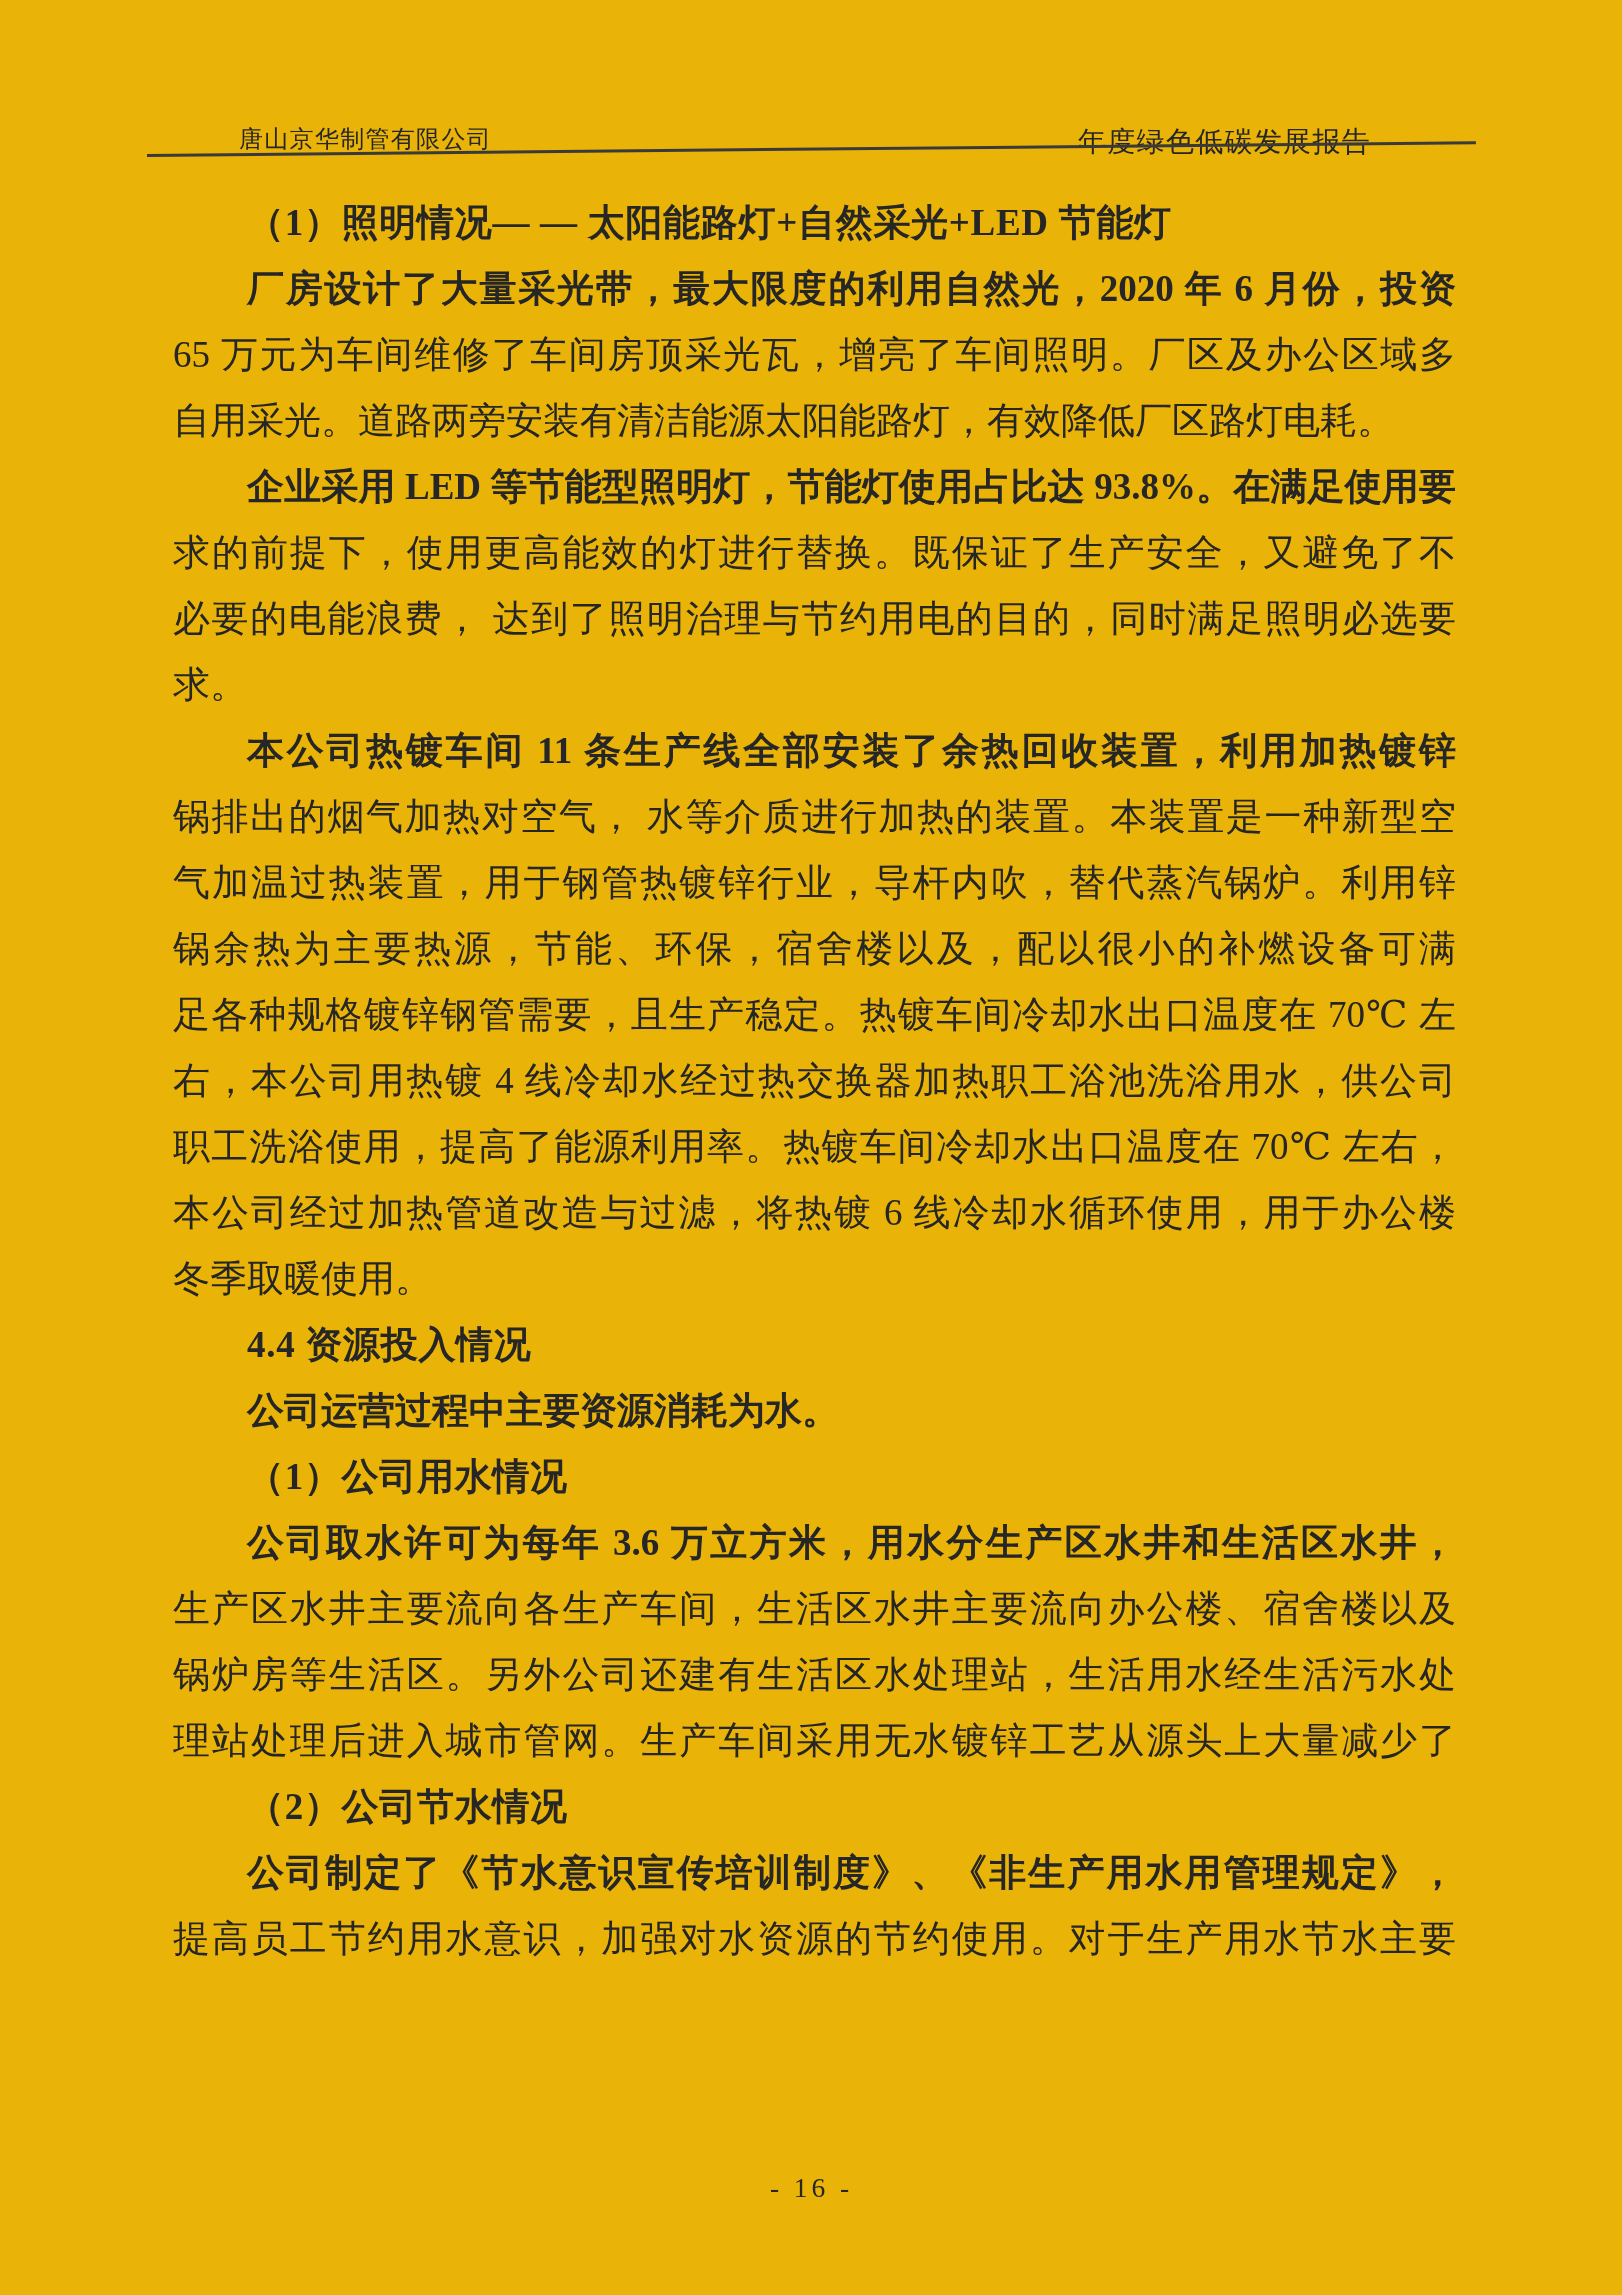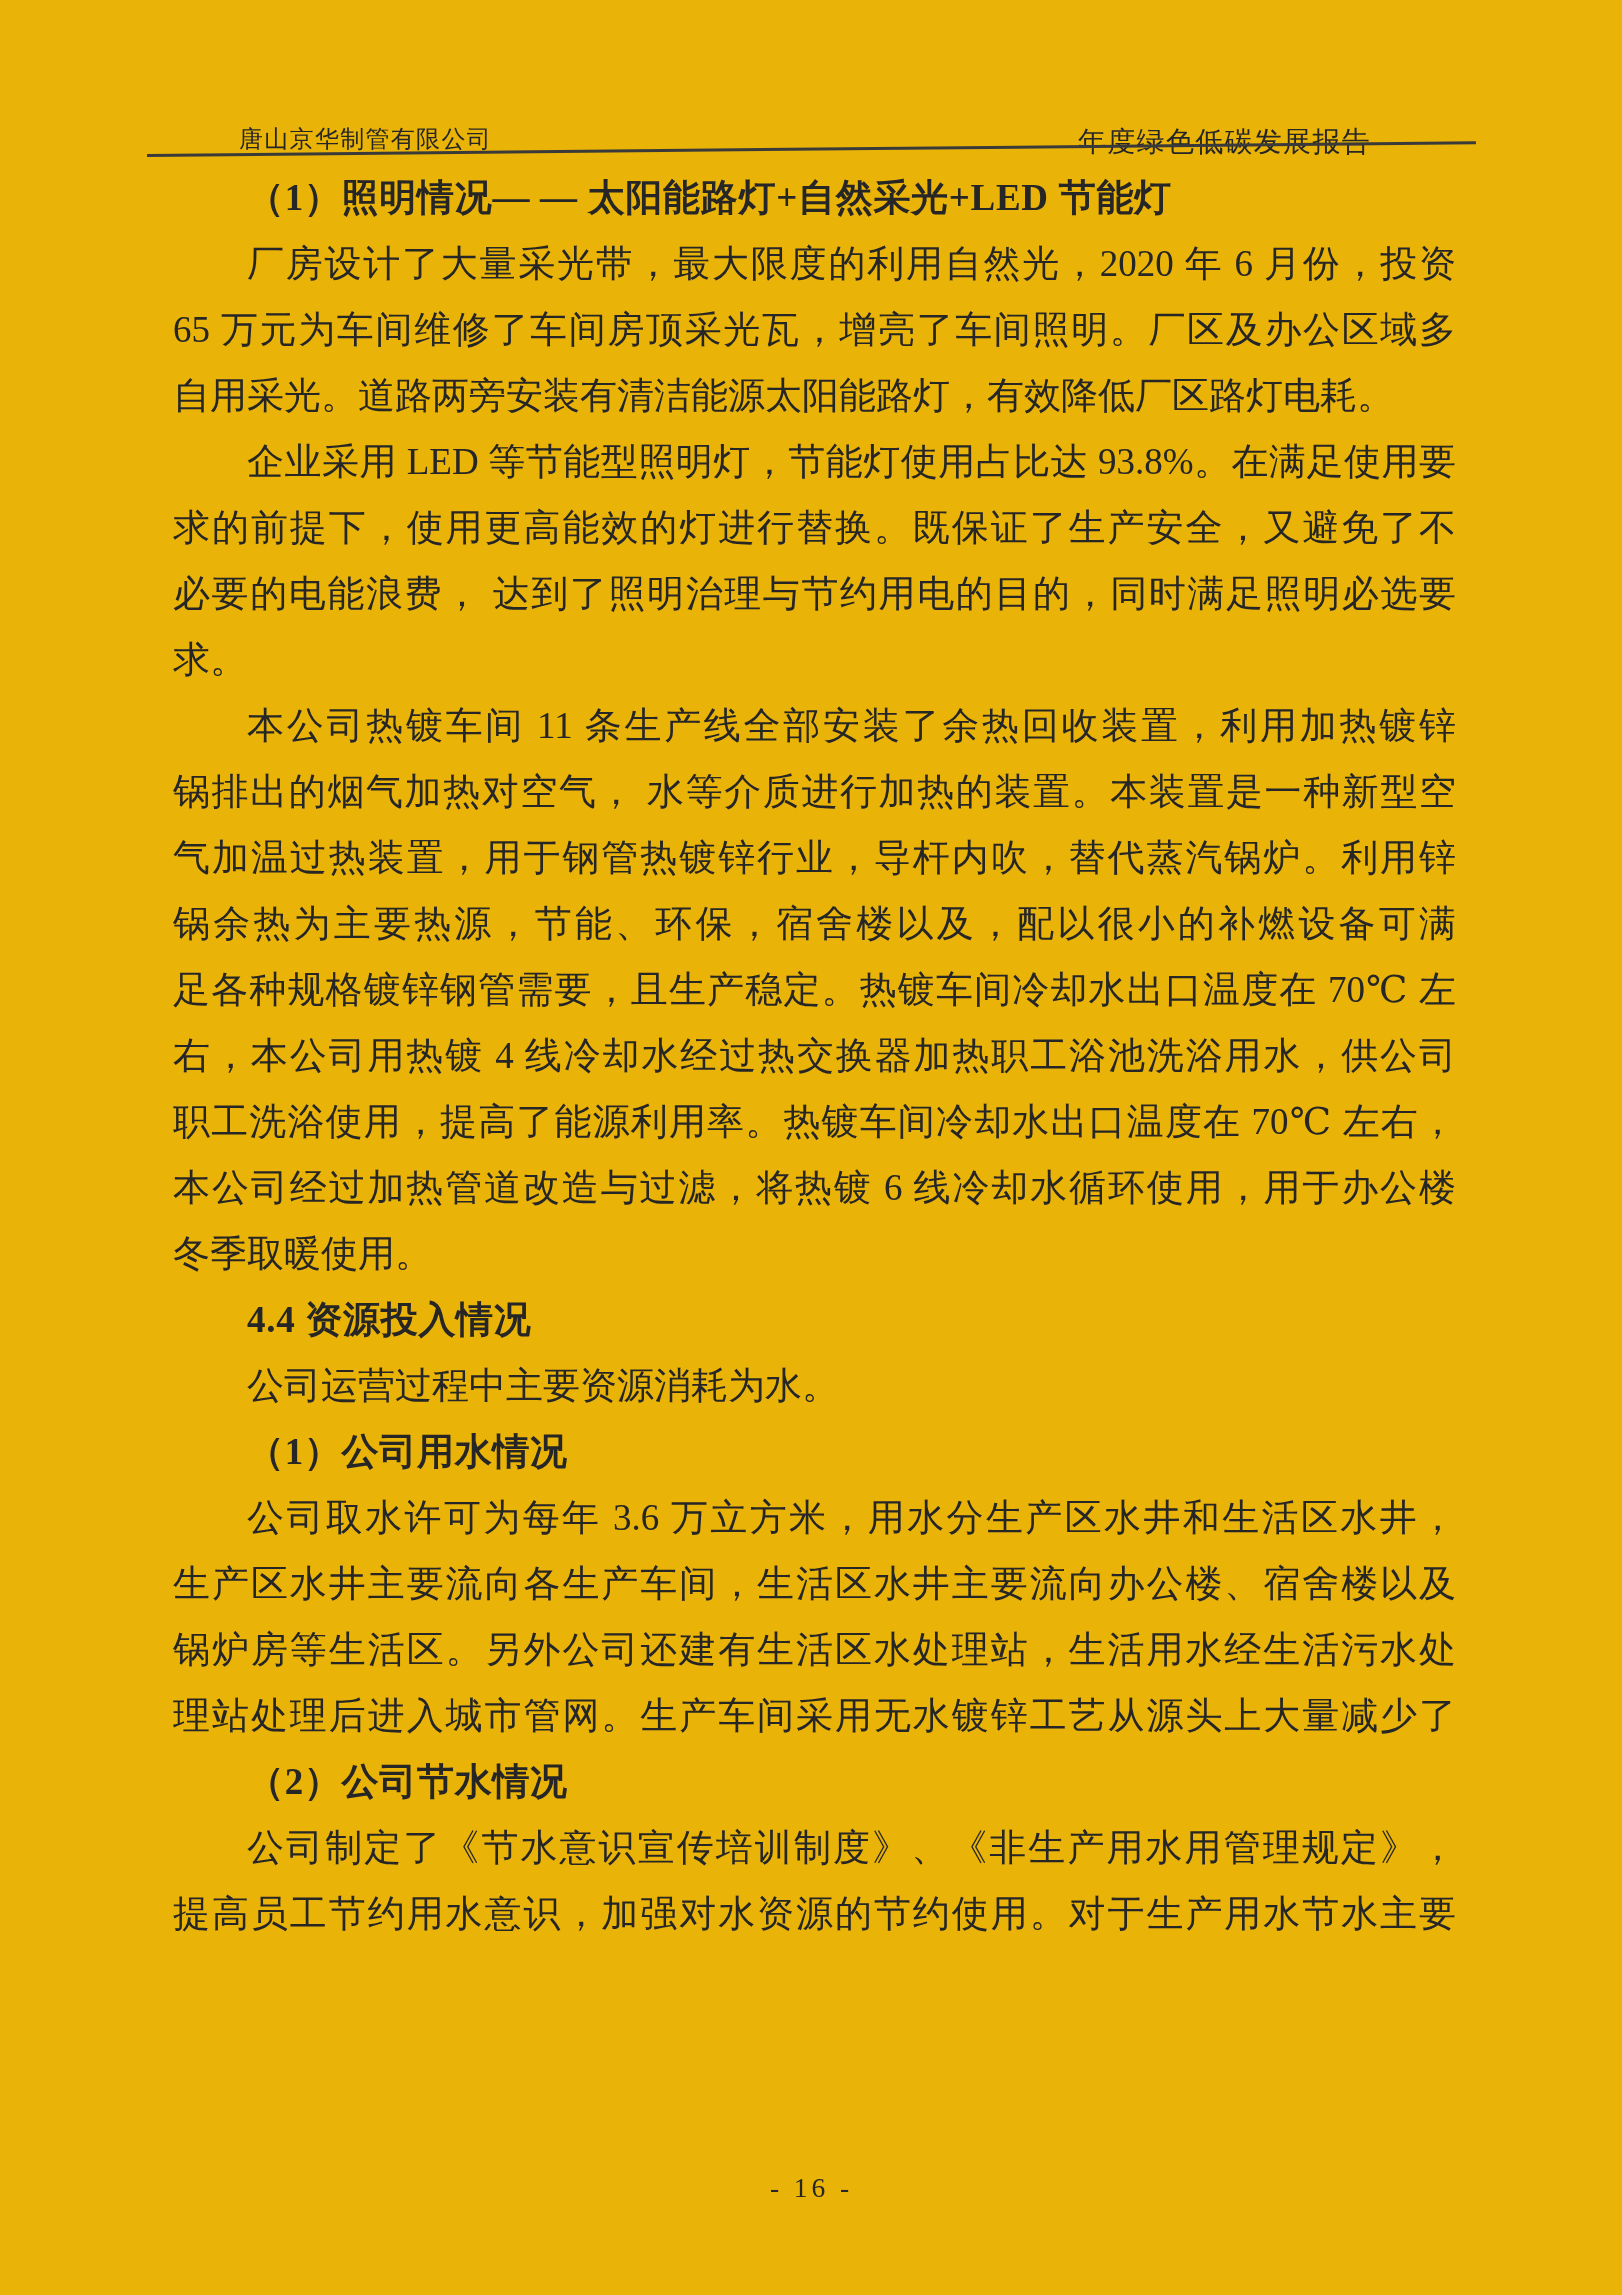--- a/index.html
+++ b/index.html
@@ -45,32 +45,32 @@
     width: 1329px;
     height: 3.3px;
     background: var(--rule-color, #3a3a3a);
     transform: rotate(-0.55deg);
     transform-origin: left center;
   }
   
   .content {
     position: absolute;
     left: 173px;
-    top: 165px;
+    top: 190px;
     width: 1283px;
     font-size: 37px;
     line-height: 66px;
   }
   .block { margin: 0; }
   .line {
     text-align: justify;
     text-align-last: justify;
     white-space: normal;
   }
-  .line.first { text-indent: 2em; }
+  .line.first { text-indent: 2em; font-weight: bold; }
   .line.last  { text-align-last: left; }
   .heading .line {
     font-weight: bold;
     text-align-last: left;
     letter-spacing: 0.7px;
   }
   
   .footer {
     position: absolute;
     left: 0;

